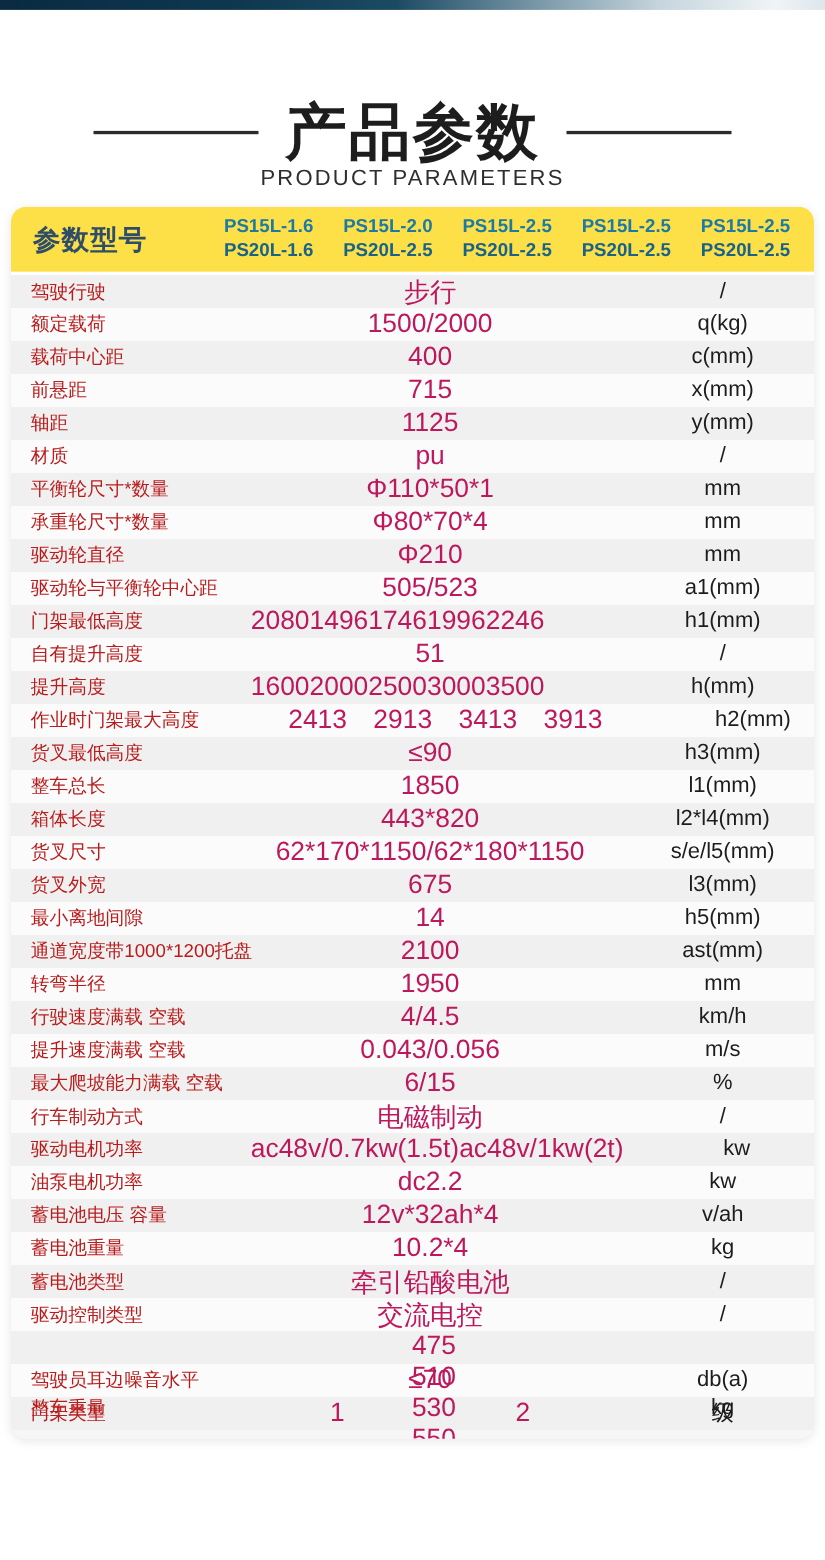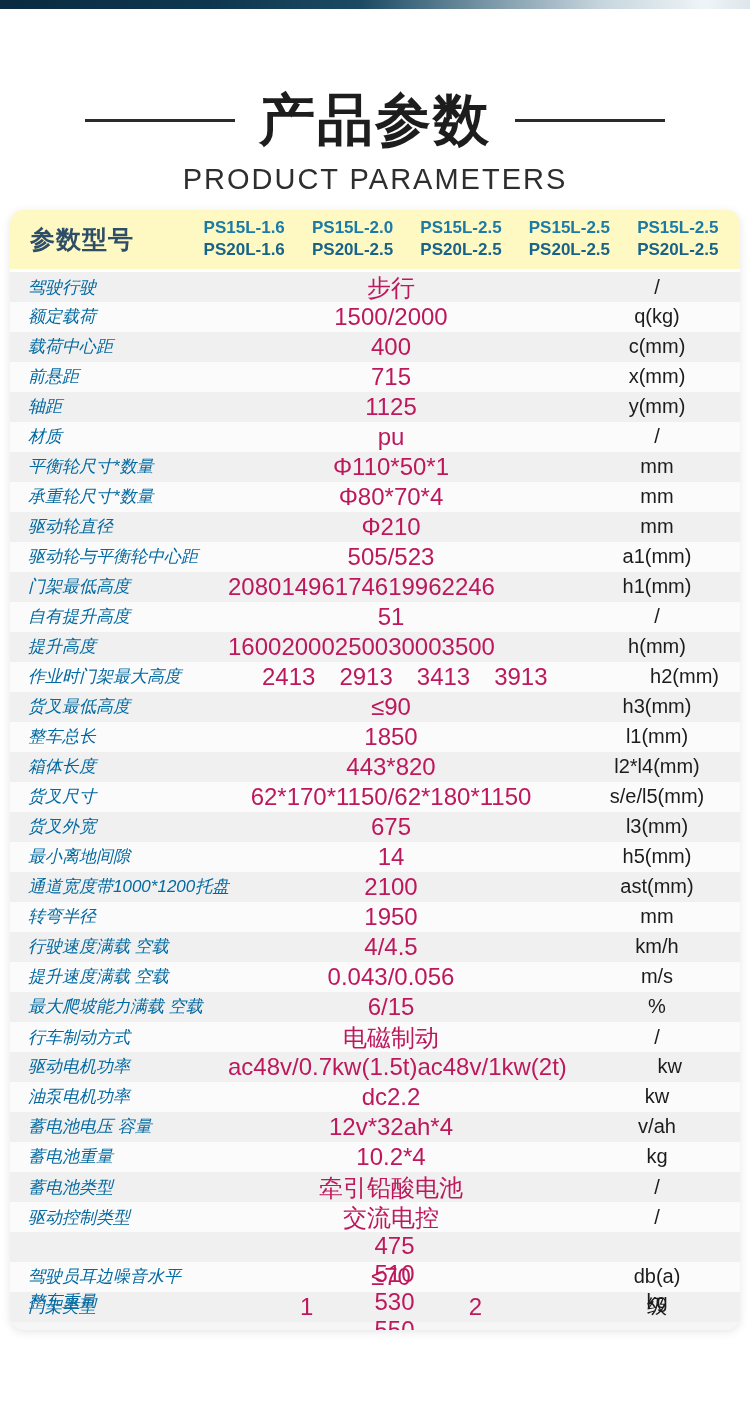--- a/index.html
+++ b/index.html
@@ -9,38 +9,38 @@
 
   
   .topbar { height:9px; width:100%;
     background:linear-gradient(90deg,#0a2b41 0%,#0e374f 28%,#1c4a63 48%,#7e9bab 66%,#c6d5dd 80%,#eff4f7 94%,#dde6eb 100%); }
 
   
   .title-block { padding-top:82px; text-align:center; }
   .title-row { display:flex; align-items:center; justify-content:center; gap:24px; }
   .tline { width:150px; height:3px; background:#2b2b2b; }
   h1.title { font-size:56px; line-height:1.05; font-weight:bold; color:#1d1d1d; letter-spacing:2px; }
-  .subtitle { margin-top:13px; font-size:29px; letter-spacing:2px; color:#2e2e2e; }
+  .subtitle { margin-top:1px; font-size:20px; letter-spacing:2px; color:#2e2e2e; }
 
   
   .card { width:730px; margin:14px auto 0 auto; background:#f6f6f6; border-radius:14px;
           box-shadow:0 2px 10px rgba(0,0,0,0.10); overflow:hidden; padding-bottom:8px; }
 
   .thead { display:grid; grid-template-columns:180px 1fr; align-items:center;
-           background:#fef9c3; height:62px; border-bottom:3px solid #ffffff; padding-right:8px; }
+           background:#fde047; height:62px; border-bottom:3px solid #ffffff; padding-right:8px; }
   .thead-label { padding-left:20px; font-size:25px; font-weight:bold; color:#2e4d68; letter-spacing:1px; }
   .thead-cols { display:grid; grid-template-columns:repeat(5,1fr); }
   .model-col { text-align:center; font-weight:bold; font-size:17px; line-height:1.32; }
   .model-line1 { color:#1b7aa6;text-align:center; }
   .model-line2 { color:#19638b; }
 
   .row { display:grid; grid-template-columns:190px 1fr 150px; align-items:center; height:30px; padding-right:8px; }
   .row:nth-child(odd) { background:#f0f0f0; }
   .row:nth-child(even) { background:#fbfbfb; }
-  .row-label { padding-left:18px; font-size:17px; color:#0369a1; white-space:nowrap;font-style:italic; }
+  .row-label { padding-left:18px; font-size:17px; color:#b91c1c; white-space:nowrap; }
   .row-values { display:flex; align-items:center; font-size:24px; color:#be185d; white-space:nowrap; }
   .row-unit { text-align:center; font-size:20px; color:#1c1c1c; }
 
   .v-single { justify-content:center; }
   .v-s5  { justify-content:flex-start; padding:0 28px; }
   .v-s5t { justify-content:space-between; padding:0 55px 0 62px;flex-direction:column; }
   .v-s4  { justify-content:space-between; padding:0 62px;gap:24px; }
   .v-s2  { justify-content:space-between; padding:0 100px; }
   .v-s2m { justify-content:space-between; padding:0 28px; }
 </style>

